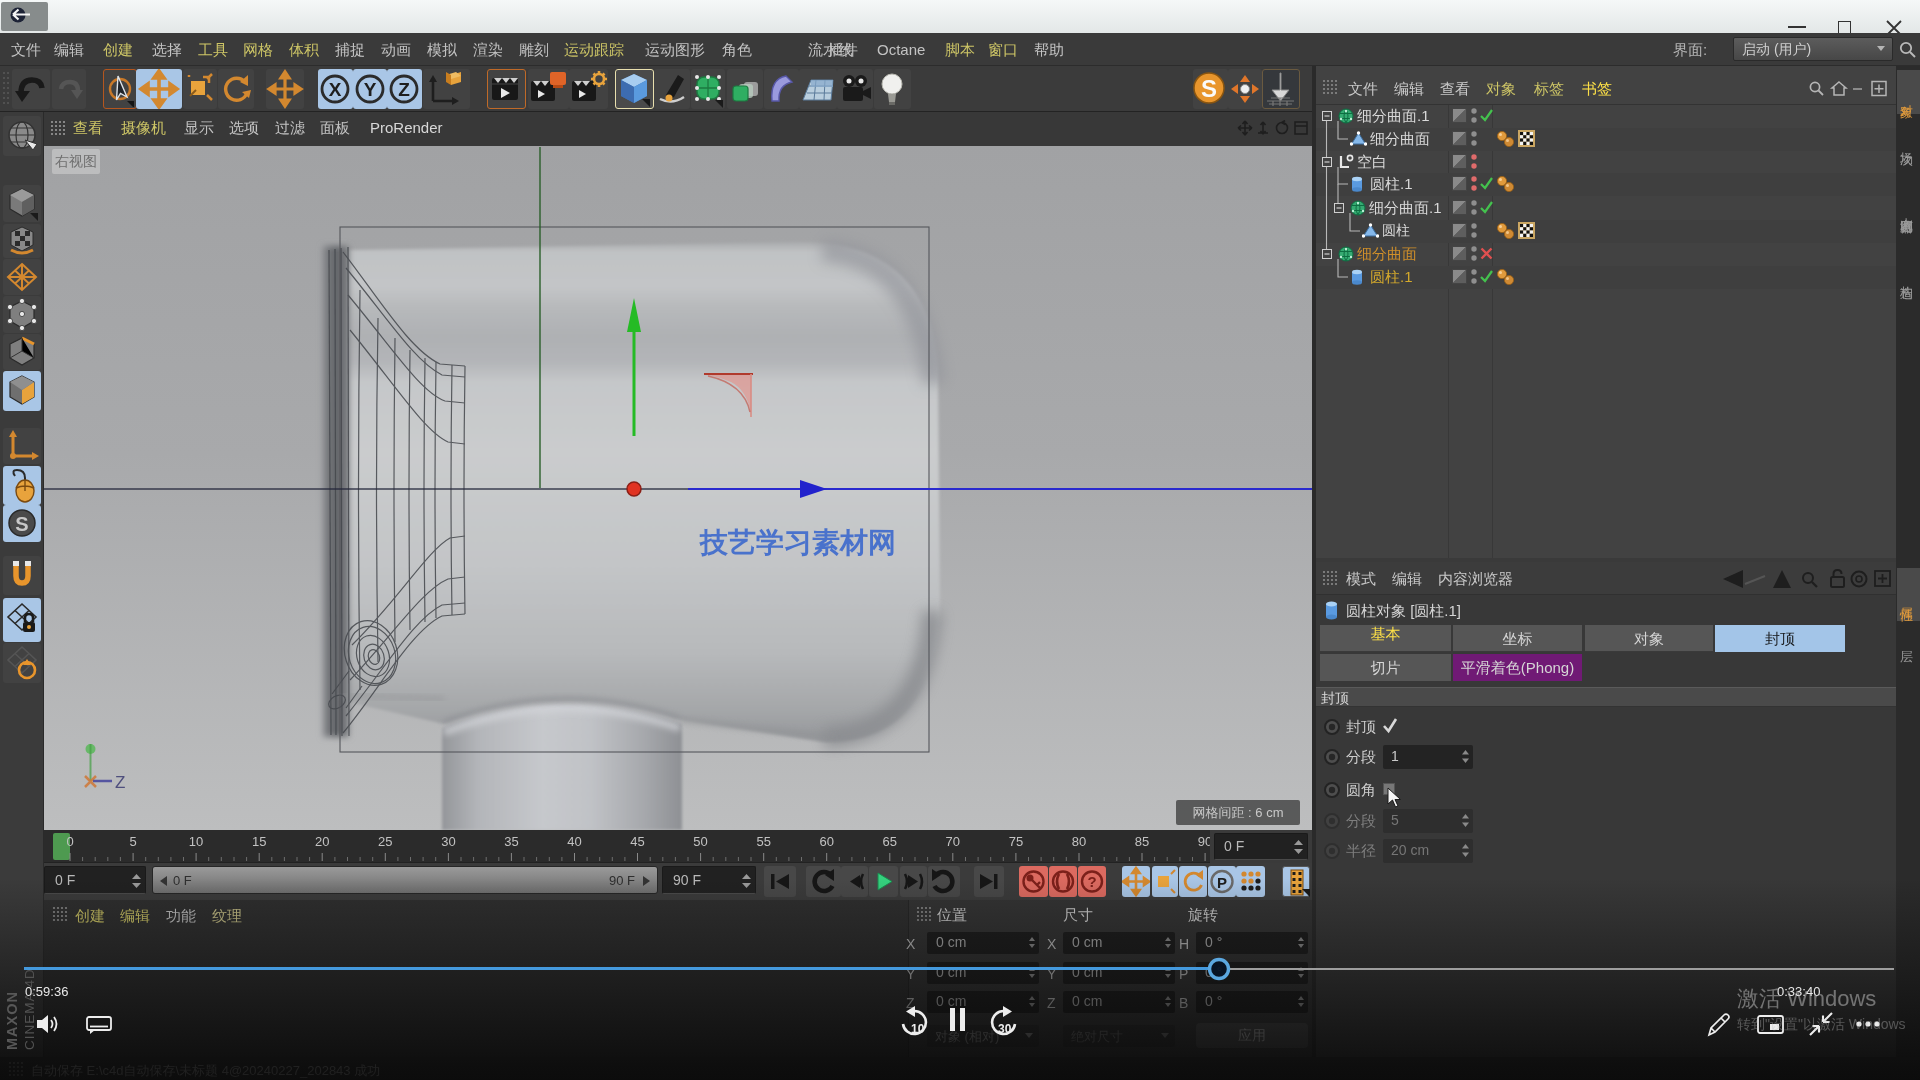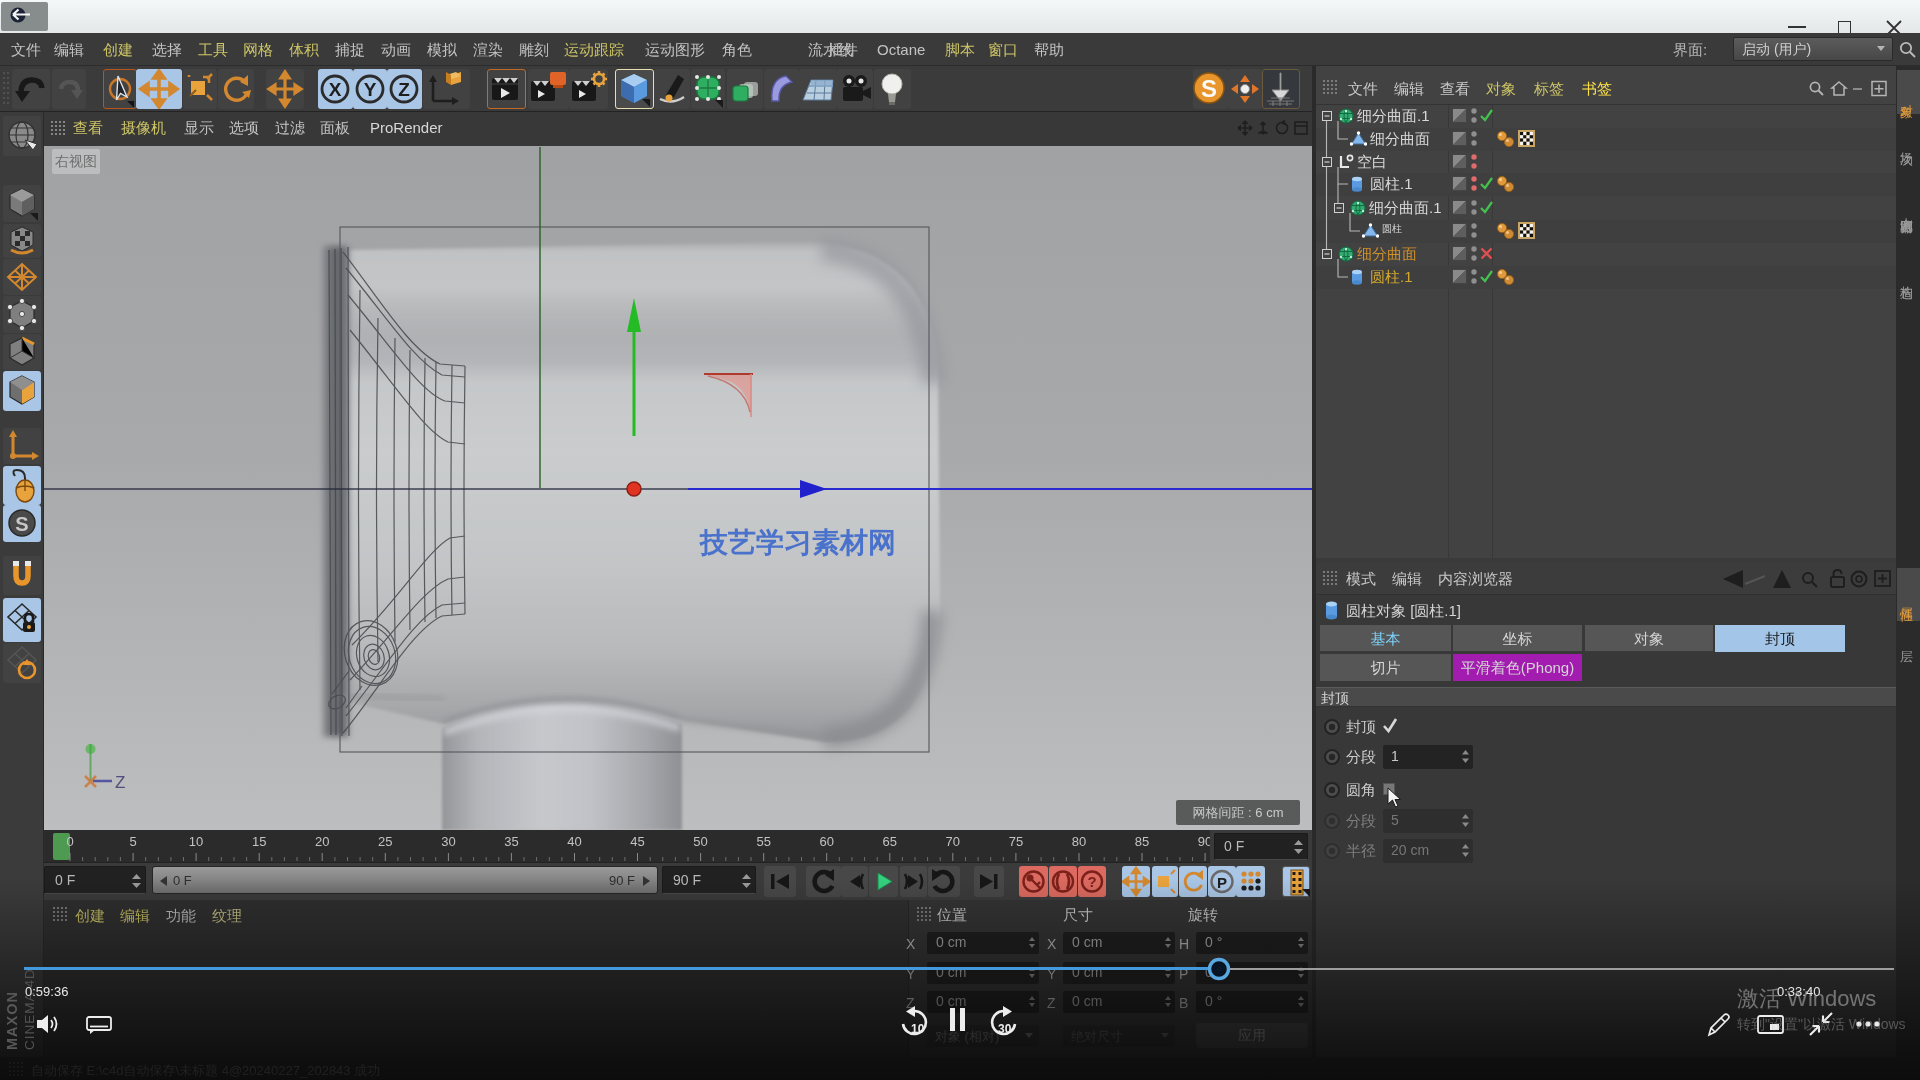--- a/index.html
+++ b/index.html
@@ -1028,21 +1028,21 @@
     </svg>
   <svg class="abs" style="left:1480px;top:201px" width="13" height="13">
       <path d="M1 7 L5 11 L12 1" stroke="#44c24e" stroke-width="2.2" fill="none"></path>
     </svg>
   <svg class="abs" style="left:1362px;top:223px" width="17" height="16">
       <polygon points="8.5,2 15.5,13 1.5,13" fill="#85b8ea" stroke="#3c6d9e" stroke-width="1"></polygon>
       <circle cx="8.5" cy="2" r="1.7" fill="#fff"></circle>
       <circle cx="15.5" cy="13" r="1.7" fill="#fff"></circle>
       <circle cx="1.5" cy="13" r="1.7" fill="#fff"></circle>
     </svg>
-  <div class="abs" style="left:1382px;top:222px;font-size:10px;color:#d9d9d9">圆柱</div>
+  <div class="abs" style="left:1382px;top:222px;font-size:14px;color:#d9d9d9">圆柱</div>
   <svg class="abs" style="left:1452px;top:223px" width="15" height="15">
       <polygon points="0,0 15,0 0,15" fill="#8a8a8a"></polygon>
       <polygon points="15,0 15,15 0,15" fill="#5e5e5e"></polygon>
       <rect x="0.5" y="0.5" width="14" height="14" fill="none" stroke="#444" stroke-width="1"></rect>
     </svg>
   <svg class="abs" style="left:1470px;top:222px" width="8" height="19">
       <circle cx="4" cy="4" r="2.7" fill="#8f8f8f"></circle>
       <circle cx="4" cy="13" r="2.7" fill="#8f8f8f"></circle>
     </svg>
   <svg class="abs" style="left:1496px;top:222px" width="20" height="20">
@@ -1175,26 +1175,26 @@
       <circle cx="138" cy="11" r="3" fill="none" stroke="#1e1e1e" stroke-width="1.6"></circle>
       <rect x="154" y="3" width="15" height="15" fill="none" stroke="#1e1e1e" stroke-width="1.8"></rect>
       <path d="M161.5 6 L161.5 15 M157 10.5 L166 10.5" stroke="#1e1e1e" stroke-width="1.8"></path>
     </svg>
   <svg class="abs" style="left:1324px;top:601px" width="15" height="19">
       <rect x="2" y="3" width="11" height="13" fill="#5a9ae0"></rect>
       <ellipse cx="7.5" cy="16" rx="5.5" ry="2.4" fill="#4a88cc"></ellipse>
       <ellipse cx="7.5" cy="3" rx="5.5" ry="2.4" fill="#aad2f6"></ellipse>
     </svg>
   <div class="abs" style="left:1346px;top:602px;font-size:15px;color:#d5d5d5">圆柱对象 [圆柱.1]</div>
-  <div class="abs" style="left:1320px;top:625px;width:131px;height:27px;background:#565656;color:#7dd3fc;font-size:15px;text-align:center;padding-top:5px;box-sizing:border-box;border-bottom:1px solid #3a3a3a">基本</div>
+  <div class="abs" style="left:1320px;top:625px;width:131px;height:27px;background:#565656;color:#fde047;font-size:15px;text-align:center;box-sizing:border-box;border-bottom:1px solid #3a3a3a">基本</div>
   <div class="abs" style="left:1453px;top:625px;width:129px;height:27px;background:#565656;color:#d5d5d5;font-size:15px;text-align:center;padding-top:5px;box-sizing:border-box;border-bottom:1px solid #3a3a3a">坐标</div>
   <div class="abs" style="left:1585px;top:625px;width:128px;height:27px;background:#565656;color:#d5d5d5;font-size:15px;text-align:center;padding-top:5px;box-sizing:border-box;border-bottom:1px solid #3a3a3a">对象</div>
   <div class="abs" style="left:1715px;top:625px;width:130px;height:27px;background:#a3c5e8;color:#16181a;font-size:15px;text-align:center;padding-top:5px;box-sizing:border-box">封顶</div>
   <div class="abs" style="left:1320px;top:654px;width:131px;height:27px;background:#565656;color:#d5d5d5;font-size:15px;text-align:center;padding-top:5px;box-sizing:border-box">切片</div>
-  <div class="abs" style="left:1453px;top:654px;width:129px;height:27px;background:#a21caf;color:#d5d5d5;font-size:15px;text-align:center;padding-top:5px;box-sizing:border-box">平滑着色(Phong)</div>
+  <div class="abs" style="left:1453px;top:654px;width:129px;height:27px;background:#701a75;color:#d5d5d5;font-size:15px;text-align:center;padding-top:5px;box-sizing:border-box">平滑着色(Phong)</div>
   <div class="abs" style="left:1316px;top:687px;width:580px;height:20px;background:#4a4a4a;border-top:1px solid #5a5a5a;border-bottom:1px solid #333">
       <span style="position:absolute;left:5px;top:2px;font-size:14px;color:#dadada">封顶</span>
     </div>
   <svg class="abs" style="left:1324px;top:719px;opacity:1" width="16" height="16">
       <circle cx="8" cy="8" r="7" fill="#4e4e4e" stroke="#232323" stroke-width="2"></circle>
       <circle cx="8" cy="8" r="3.2" fill="#262626"></circle>
     </svg>
   <div class="abs" style="left:1346px;top:718px;font-size:15px;color:#cdcdcd">封顶</div>
   <svg class="abs" style="left:1382px;top:718px" width="16" height="16">
       <path d="M2 8 L6.5 13 L14 1" stroke="#d8d8d8" stroke-width="2.6" fill="none"></path>

